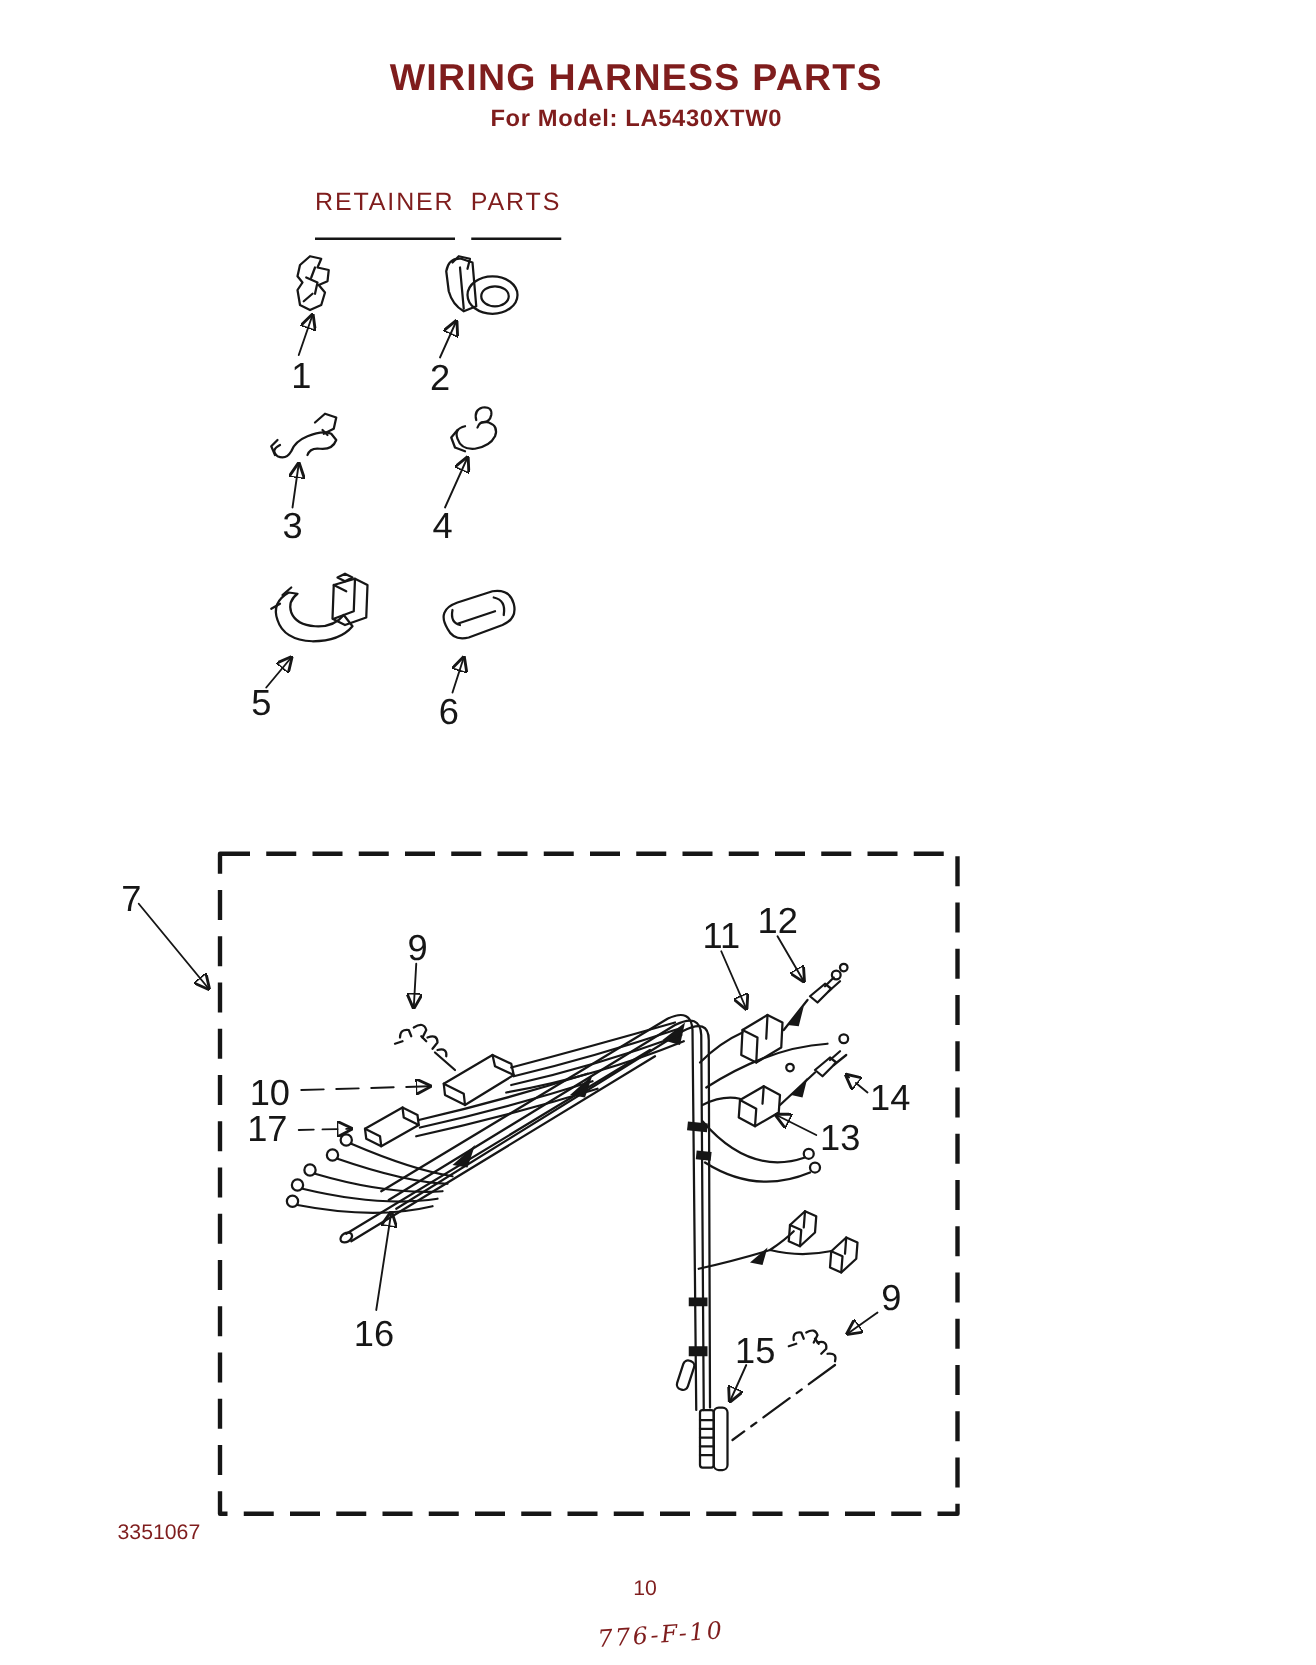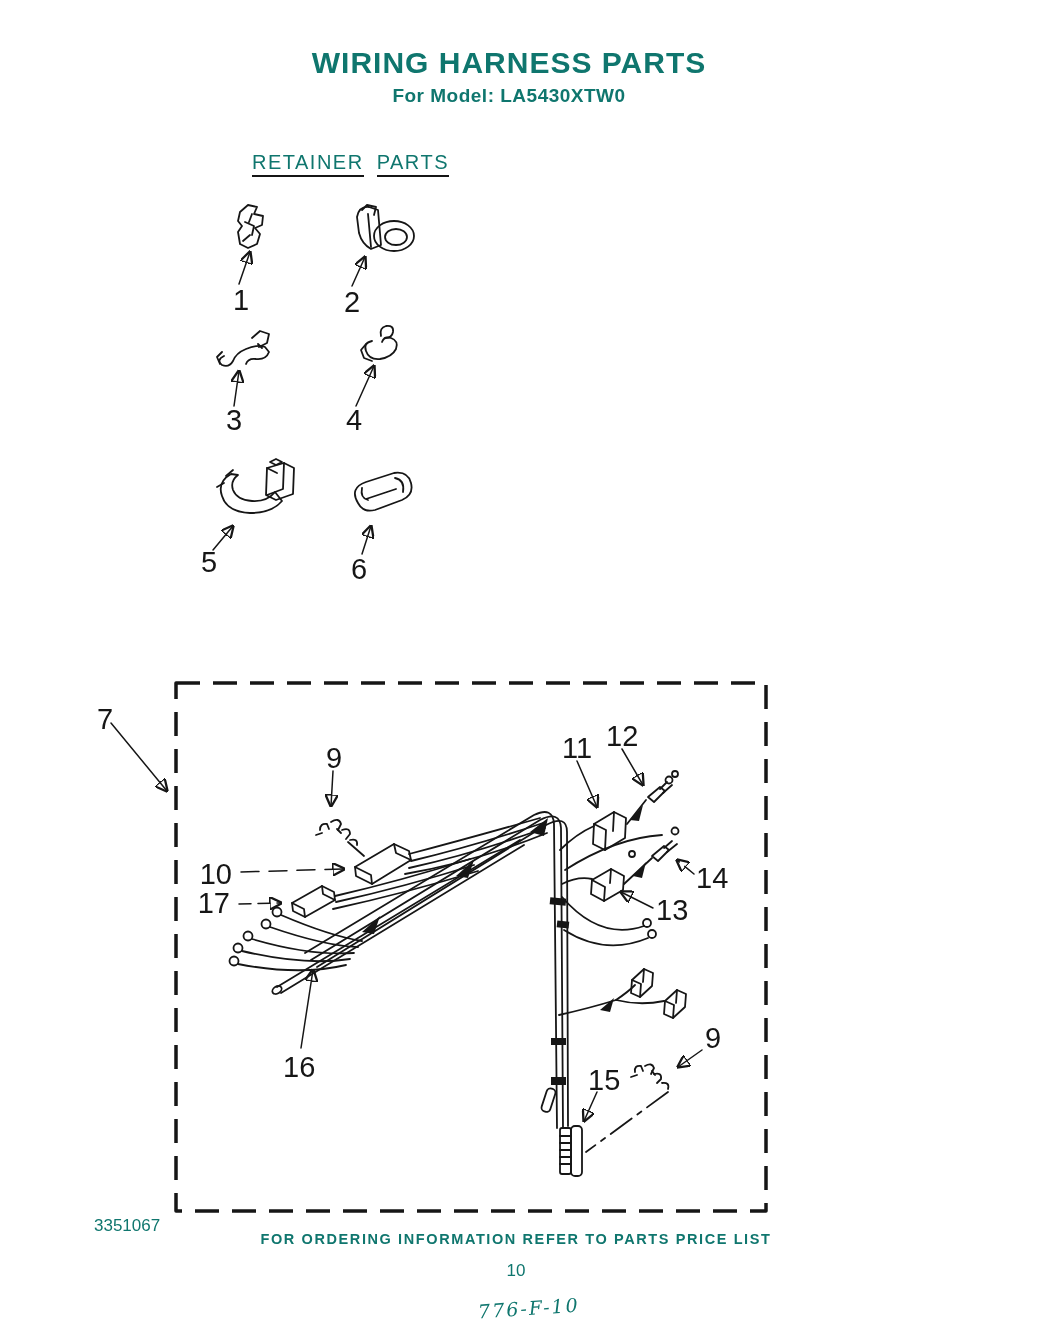--- a/index.html
+++ b/index.html
@@ -1,29 +1,29 @@
 <!DOCTYPE html>
 <html><head>
 <meta charset="utf-8">
 <style>
   html,body{margin:0;padding:0;background:#f3f3f1;}
   .page{
     position:relative;width:1053px;height:1332px;background:#ffffff;
-    font-family:"Liberation Sans",sans-serif;color:#0f766e;overflow:hidden;
+    font-family:"Liberation Sans",sans-serif;color:#7f1d1d;overflow:hidden;
   }
   .title{
     position:absolute;top:46px;left:0;width:1018px;margin:0;text-align:center;
     font-size:30px;font-weight:700;letter-spacing:1px;
   }
   .subtitle{
     position:absolute;top:85px;left:0;width:1018px;text-align:center;
     font-size:19px;font-weight:700;letter-spacing:.5px;
   }
   .sec-heading{position:absolute;display:flex;gap:13px;font-size:20px;font-weight:400;letter-spacing:1.5px;}
-  .sec-heading span{border-bottom:2px solid #151515;padding-bottom:1px;}
+  .sec-heading span{border-bottom:2px solid #151515;padding-bottom:16px;}
   .retainer-heading{left:252px;top:151px;}
   .harness-heading{left:388px;top:637px;}
   .art{position:absolute;left:0;top:0;width:1053px;height:1332px;}
   .art path,.art line,.art rect,.art circle,.art ellipse{
     fill:none;stroke:#161616;stroke-width:1.8;stroke-linecap:round;stroke-linejoin:round;
   }
   .art .dashbox{stroke-width:3.5;stroke-dasharray:24 13;stroke-linecap:butt;}
   .art .leader{stroke-width:1.5;}
   .art .dash1{stroke-dasharray:18 10;}
   .art .dash2{stroke-dasharray:12 7;}
@@ -234,17 +234,16 @@
     <text x="230" y="913" text-anchor="end">17</text>
     <text x="562" y="758">11</text>
     <text x="606" y="746">12</text>
     <text x="656" y="920">13</text>
     <text x="696" y="888">14</text>
     <text x="588" y="1090">15</text>
     <text x="283" y="1077">16</text>
     <text x="705" y="1048">9</text>
   </svg>
 
-  <div class="footer-note">FOR ORDERING INFORMATION REFER TO PARTS PRICE LIST</div>
   <div class="doc-number">3351067</div>
   <div class="page-number">10</div>
   <div class="plate-code">776-F-10</div>
 </div>
 
 </body></html>

